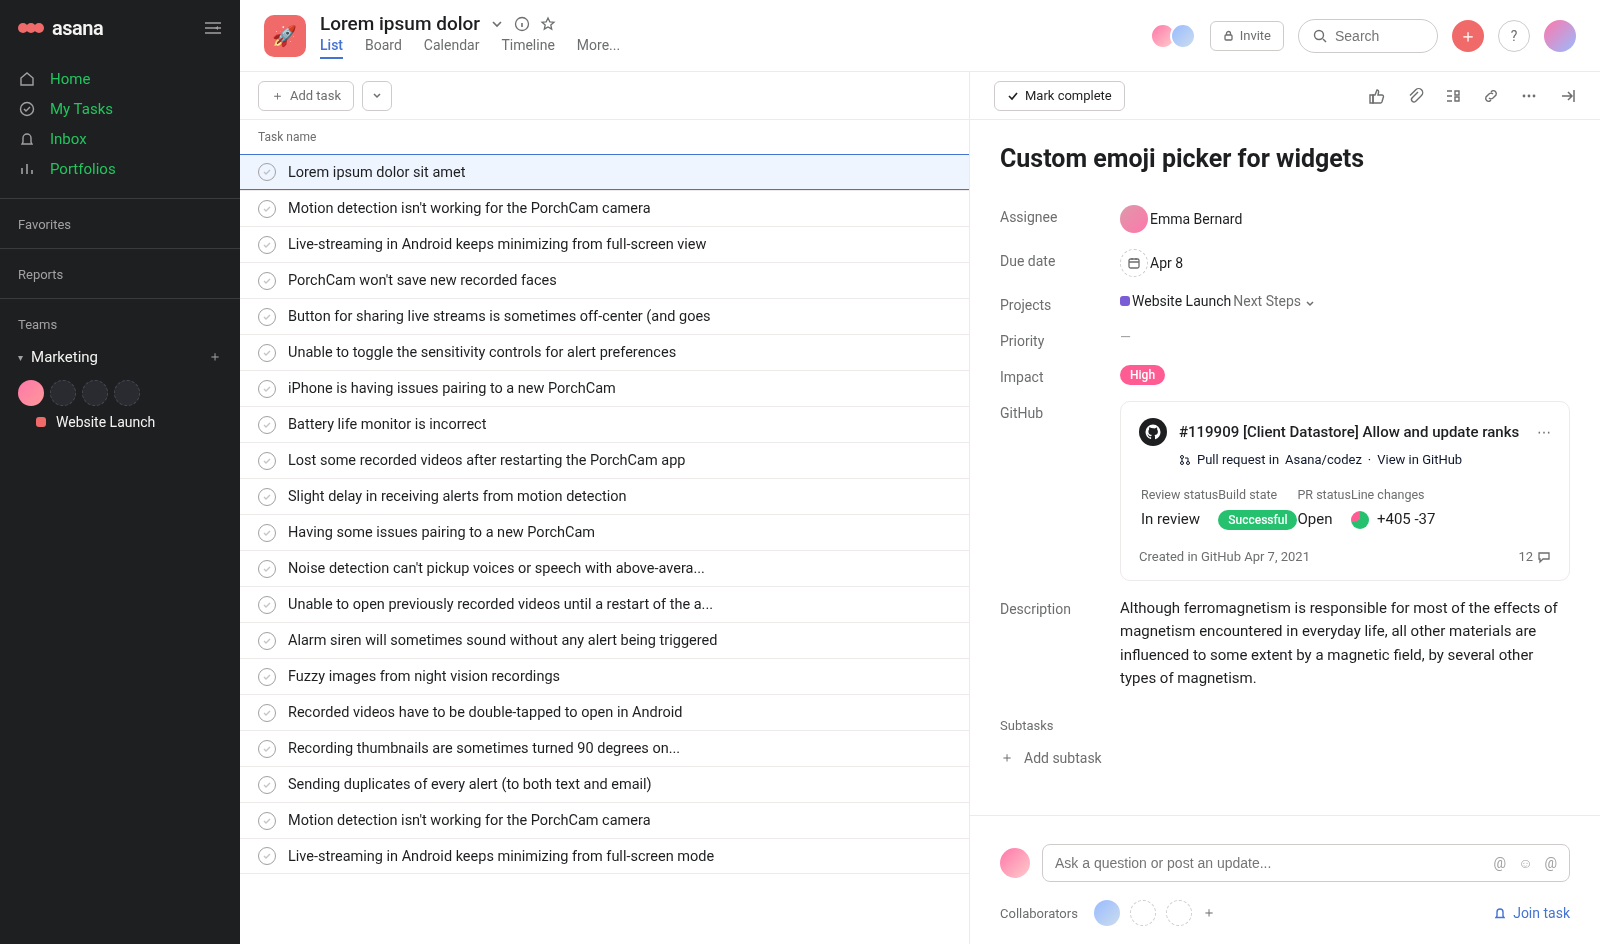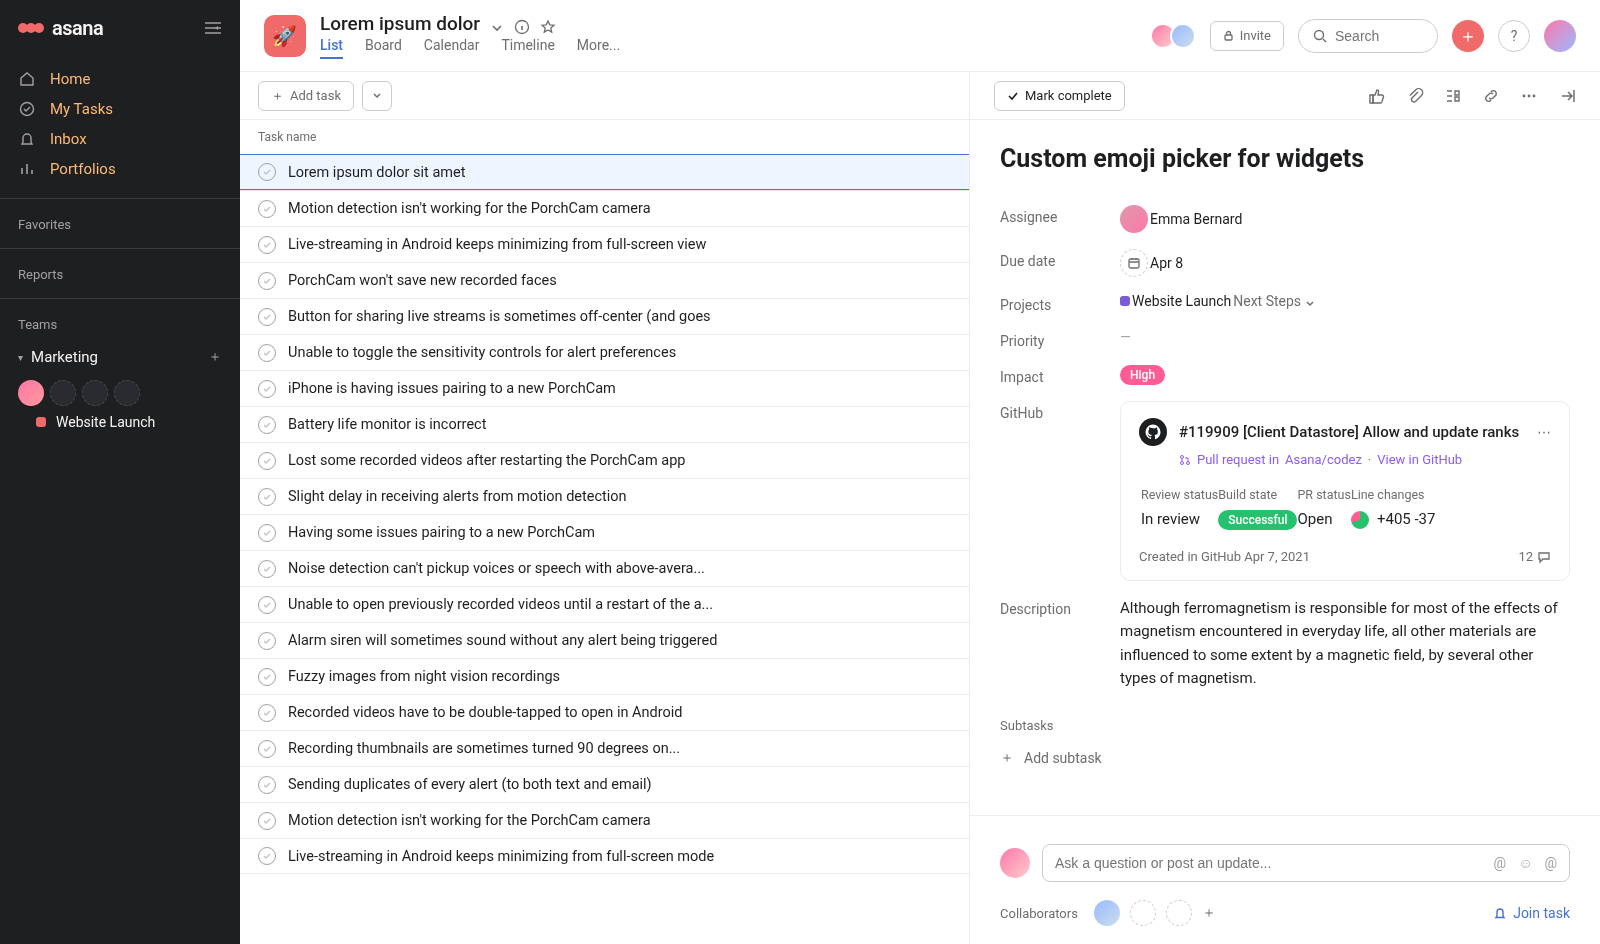--- a/index.html
+++ b/index.html
@@ -10,38 +10,38 @@
 .sidebar { width: 240px; background: #1e1f21; color: #f5f4f3; display: flex; flex-direction: column; flex-shrink: 0; }
 .logo-row { height: 56px; display: flex; align-items: center; padding: 0 18px; gap: 8px; }
 .logo-dots { display: inline-flex; }
 .logo-dots .dot { width: 10px; height: 10px; border-radius: 50%; background: #f06a6a; }
 .logo-dots .dot:nth-child(2){ margin-left:-2px;} .logo-dots .dot:nth-child(3){ margin-left:-2px;}
 .logo-text { font-weight: 600; font-size: 20px; letter-spacing: -0.5px; }
 .collapse-icon { margin-left: auto; color: #a2a0a2; cursor:pointer;}
 .nav-section { padding: 8px 0; }
 .nav-item { height: 30px; display: flex; align-items: center; gap: 14px; padding: 0 18px; cursor: pointer; }
 .nav-item .icon { width: 18px; color: #a2a0a2; display:flex; align-items:center; justify-content:center; }
-.nav-item .label { font-size: 15px; color: #fdba74; }
+.nav-item .label { font-size: 15px; color: #22c55e; }
 .sb-group-label { padding: 18px 18px 10px; color: #a2a0a2; font-size: 13px; }
 .sb-divider { border-top: 1px solid #3a3b3f; margin: 6px 0 0; }
 .team-header { display:flex; align-items:center; padding: 0 18px; height:30px; gap:8px; cursor:pointer;}
 .team-header .caret { color:#a2a0a2; font-size:10px;}
 .team-header .add { margin-left:auto; color:#a2a0a2;}
 .team-members { display:flex; padding: 8px 18px 4px; gap:6px;}
 .member-placeholder { width:26px;height:26px;border-radius:50%;background:#2a2b30;border:1px dashed #4a4b52;}
 .member-avatar { width:26px;height:26px;border-radius:50%;background:linear-gradient(135deg,#f7a,#f99);}
 .team-project { display:flex; align-items:center; padding:4px 18px 4px 36px; gap:10px; cursor:pointer;}
 .team-project .square { width:10px;height:10px;border-radius:3px;background:#f06a6a;}
 
 
 .main { flex:1; display:flex; flex-direction:column; min-width:0;}
 .topbar { height:72px; border-bottom:1px solid #edeae9; display:flex; align-items:center; padding:0 24px; gap:14px;}
 .proj-icon { width:42px; height:42px; border-radius:10px; background:#f06a6a; display:flex; align-items:center; justify-content:center; font-size:20px;}
 .proj-titles { display:flex; flex-direction:column; gap:2px;}
-.proj-title-row { display:flex; align-items:flex-end; gap:10px; }
+.proj-title-row { display:flex; align-items:center; gap:10px; }
 .proj-title { font-size:19px; font-weight:500;}
 .title-icn { color:#6d6e6f; cursor:pointer;}
 .tabs { display:flex; gap:22px; font-size:14px; color:#6d6e6f;}
 .tab { cursor:pointer; padding-bottom:4px;}
 .tab.active { color:#4573d2; border-bottom:2px solid #4573d2; font-weight:500;}
 .topbar-right { margin-left:auto; display:flex; align-items:center; gap:14px;}
 .avatars-small { display:flex; }
 .avatars-small .av { width:26px;height:26px;border-radius:50%;border:2px solid #fff;margin-left:-6px;}
 .av.a1 { background:linear-gradient(135deg,#f7a,#fcc);}
 .av.a2 { background:linear-gradient(135deg,#9bf,#cde);}
@@ -89,21 +89,21 @@
 .pill { padding:3px 10px; border-radius:10px; font-size:12px; font-weight:500;}
 .pill.red { background:#ff5c93; color:#fff;}
 .pill.green { background:#25c16f; color:#fff;}
 
 
 .gh-card { border:1px solid #edeae9; border-radius:10px; padding:16px 18px; flex:1;}
 .gh-top { display:flex; align-items:center; gap:12px;}
 .gh-logo { width:28px;height:28px;border-radius:50%;background:#1e1f21;display:flex;align-items:center;justify-content:center;color:#fff;}
 .gh-title { font-size:15px; font-weight:500;}
 .gh-more { margin-left:auto; color:#6d6e6f; cursor:pointer;}
-.gh-sub { margin-left:40px; margin-top:6px; color:#8b5cf6; font-size:13px; display:flex; align-items:center; gap:6px;}
+.gh-sub { margin-left:40px; margin-top:6px; color:#0f172a; font-size:13px; display:flex; align-items:center; gap:6px;}
 .gh-stats { display:flex; margin-top:20px; padding:0 2px;}
 .gh-stat .lbl { color:#6d6e6f; font-size:12.5px; margin-bottom:8px;}
 .gh-stat .val { font-size:15px;}
 .line-change-circle { width:18px;height:18px;border-radius:50%;background:conic-gradient(#25c16f 0 70%, #ff5c93 0 100%);display:inline-block;vertical-align:middle;margin-right:8px;}
 .gh-bottom { display:flex; justify-content:space-between; color:#6d6e6f; font-size:13px; margin-top:20px; align-items:center;}
 .gh-bottom .cmt{ display:flex; align-items:center; gap:4px;}
 
 .desc-text { font-size:15px; line-height:1.55; color:#1e1f21;}
 
 .subtasks-hdr { color:#6d6e6f; font-size:13px; margin-top:20px;}

